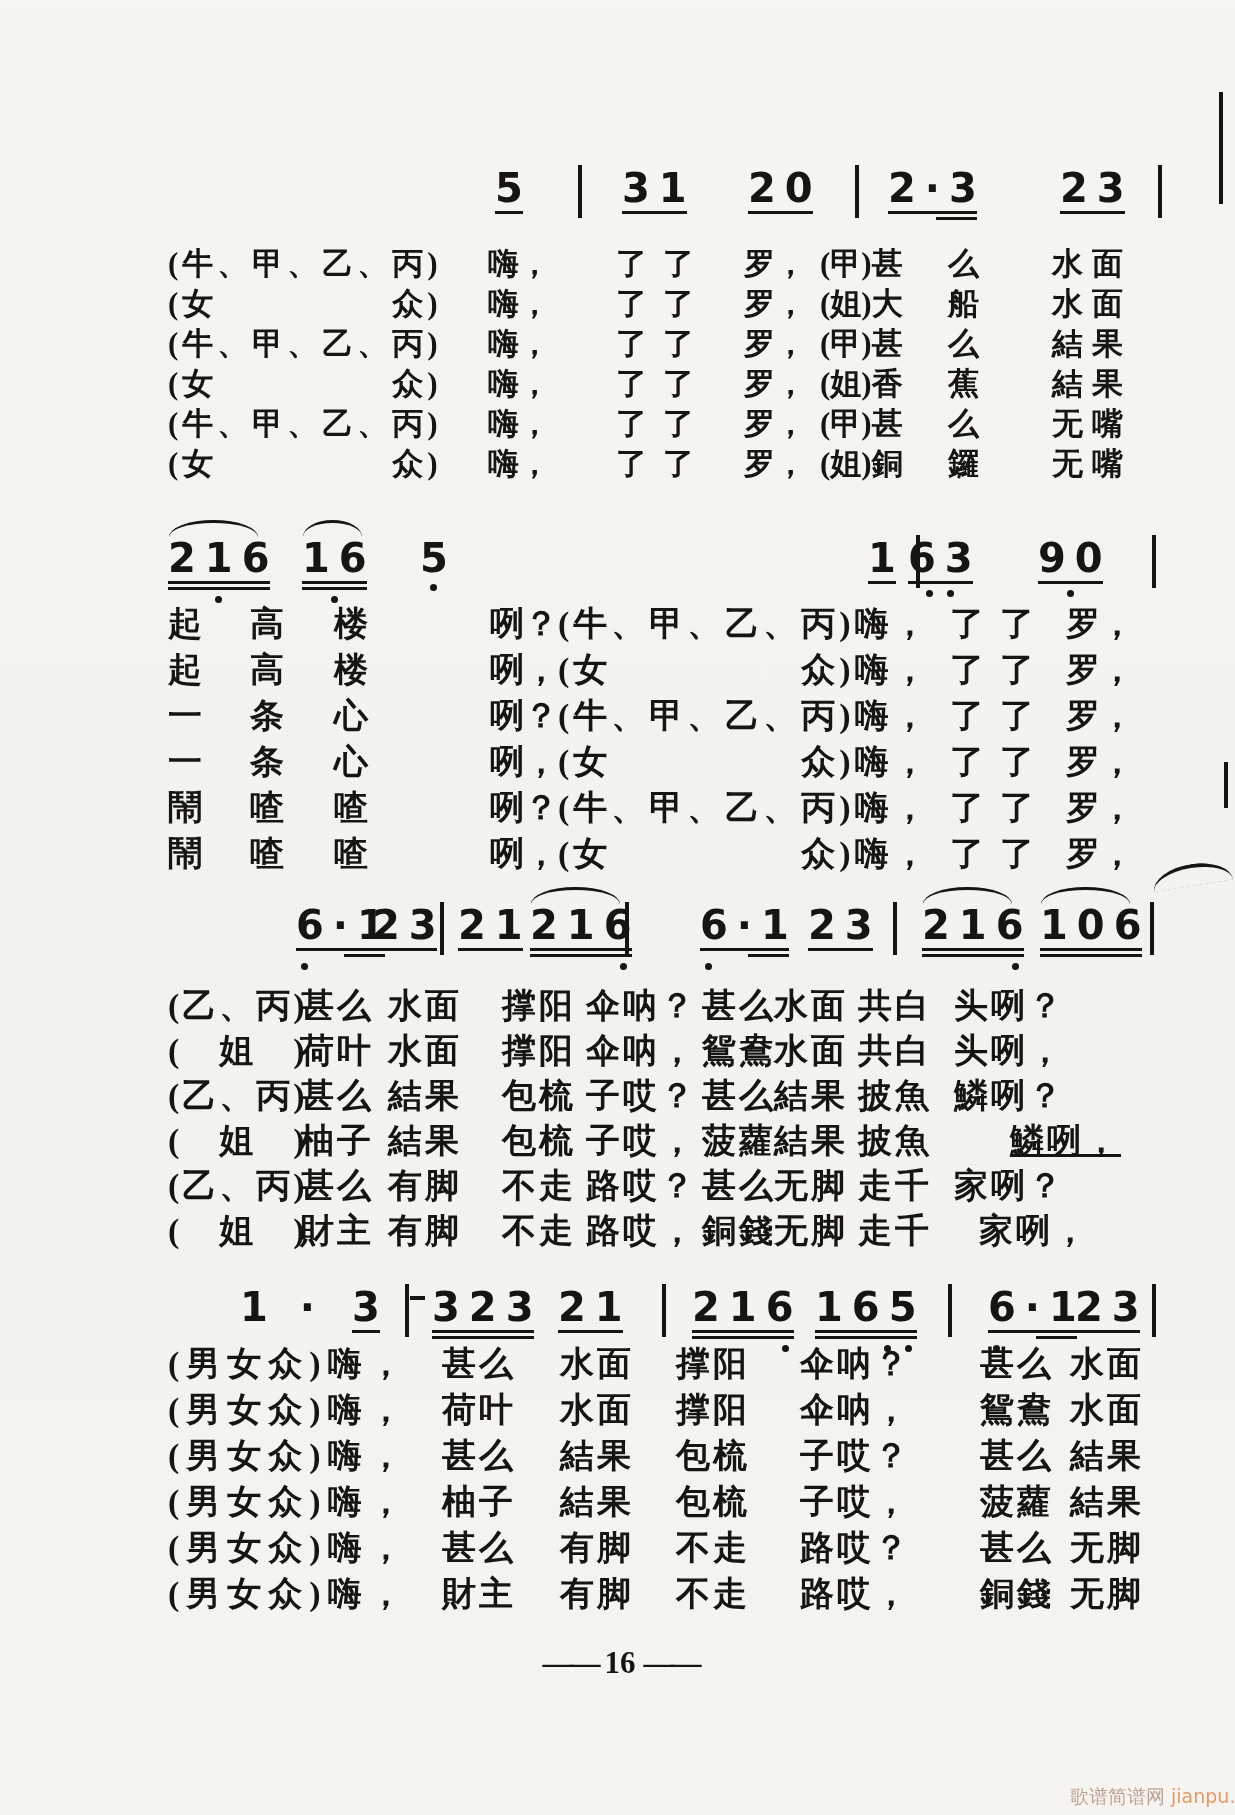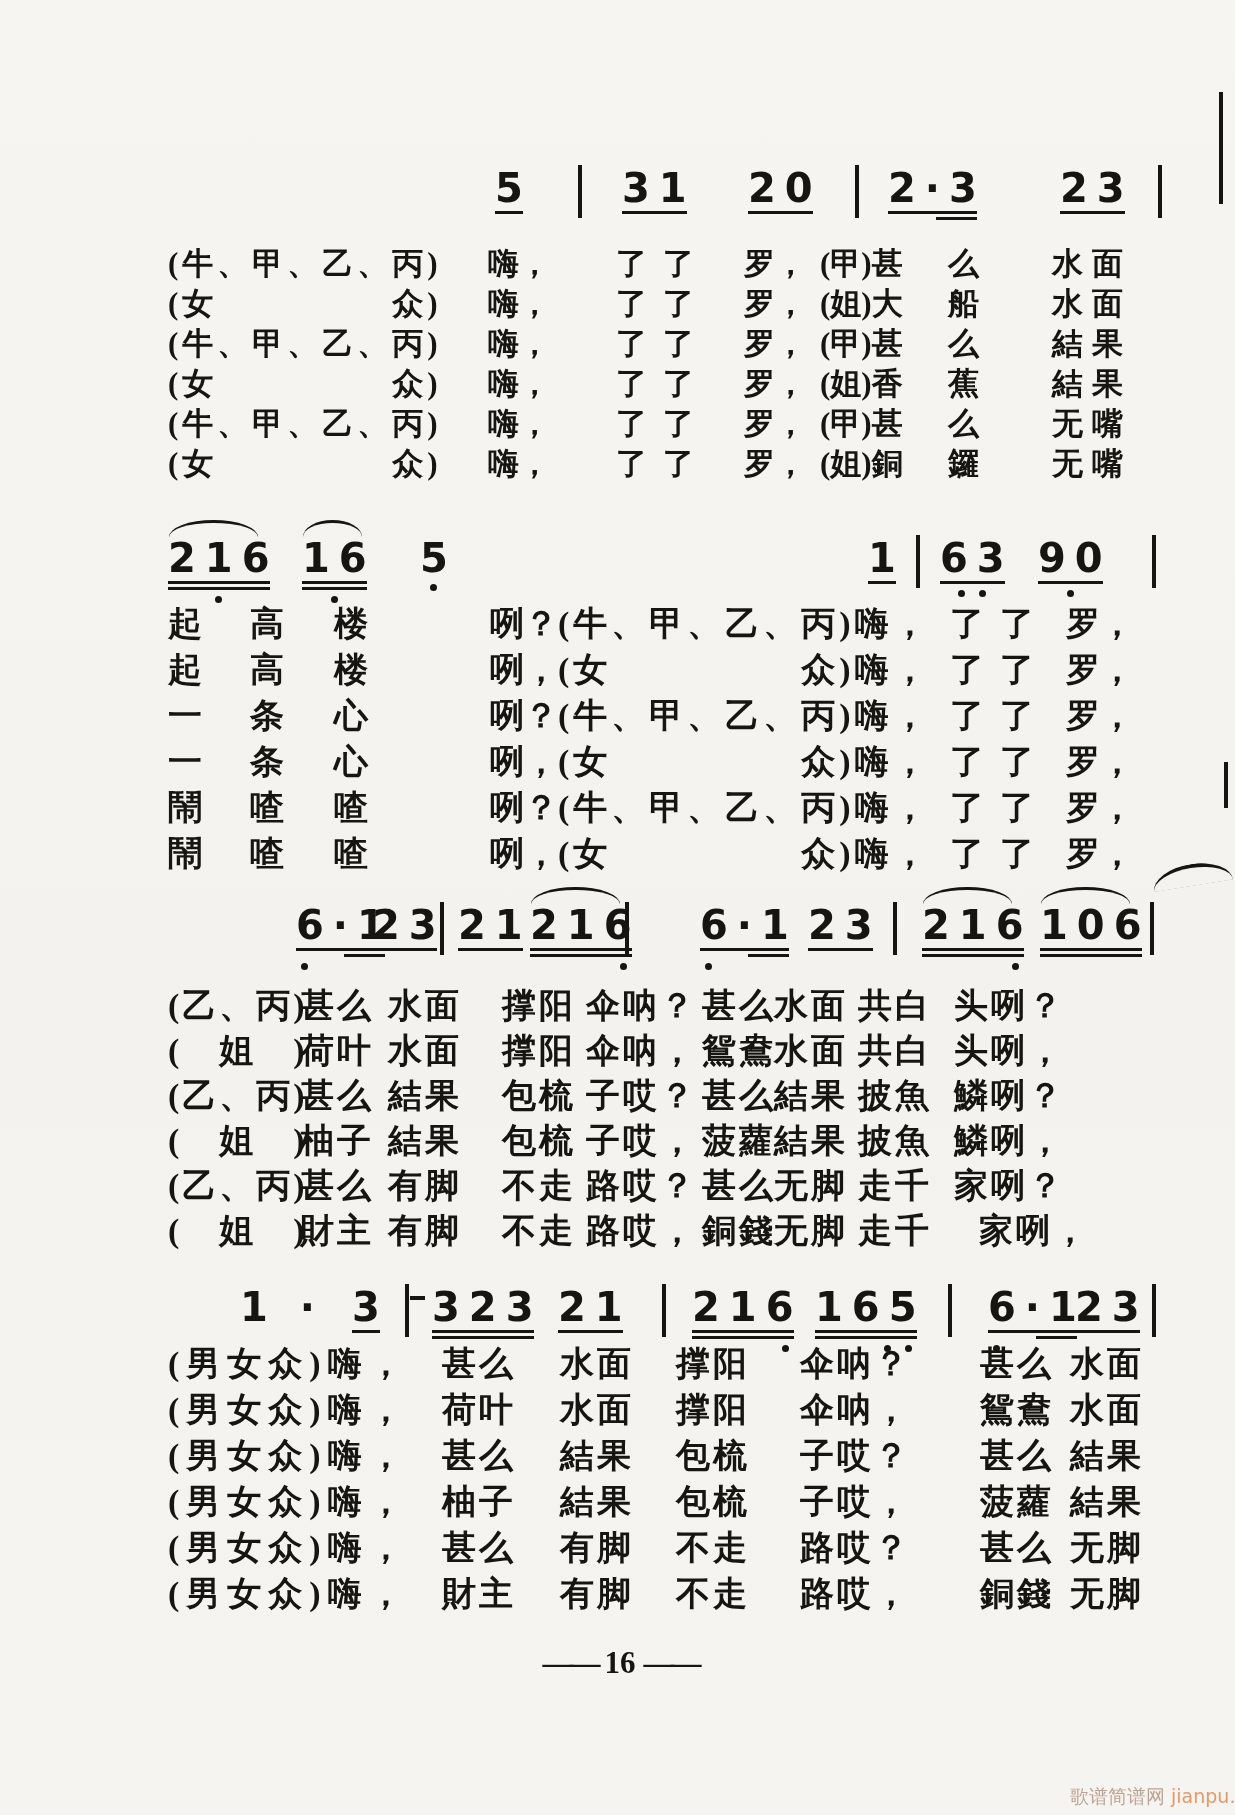--- a/index.html
+++ b/index.html
@@ -117,21 +117,21 @@
           <div class="digits">5</div>
           <div class="dots">
             <div class="dot"></div>
           </div>
         </div>
         <div class="note" style="left: 868px;">
           <div class="digits">1</div>
           <div class="ul"></div>
         </div>
         <div class="bar" style="left: 916px;"></div>
-        <div class="note" style="left: 940px;">
+        <div class="note" style="left: 908px;">
           <div class="digits">63</div>
           <div class="ul"></div>
           <div class="dots">
             <div class="dot"></div>
             <div class="dot"></div>
           </div>
         </div>
         <div class="note" style="left: 1038px;">
           <div class="digits">90</div>
           <div class="ul"></div>
@@ -401,21 +401,21 @@
         </div>
         <div class="lyric-row" style="top: 135px;">
           <span class="cell c0" style="left: 168px;">(　姐　)</span>
           <span class="cell c1" style="left: 300px;">柚子</span>
           <span class="cell c2" style="left: 388px;">結果</span>
           <span class="cell c3" style="left: 502px;">包梳</span>
           <span class="cell c4" style="left: 586px;">子哎，</span>
           <span class="cell c5" style="left: 702px;">菠蘿</span>
           <span class="cell c6" style="left: 774px;">結果</span>
           <span class="cell c7" style="left: 858px;">披魚</span>
-          <span class="cell c8" style="left: 954px;">鱗咧，</span>
+          <span class="cell c8" style="left: 1010px; text-decoration: underline;">鱗咧，</span>
         </div>
         <div class="lyric-row" style="top: 180px;">
           <span class="cell c0" style="left: 168px;">(乙、丙)</span>
           <span class="cell c1" style="left: 300px;">甚么</span>
           <span class="cell c2" style="left: 388px;">有脚</span>
           <span class="cell c3" style="left: 502px;">不走</span>
           <span class="cell c4" style="left: 586px;">路哎？</span>
           <span class="cell c5" style="left: 702px;">甚么</span>
           <span class="cell c6" style="left: 774px;">无脚</span>
           <span class="cell c7" style="left: 858px;">走千</span>

